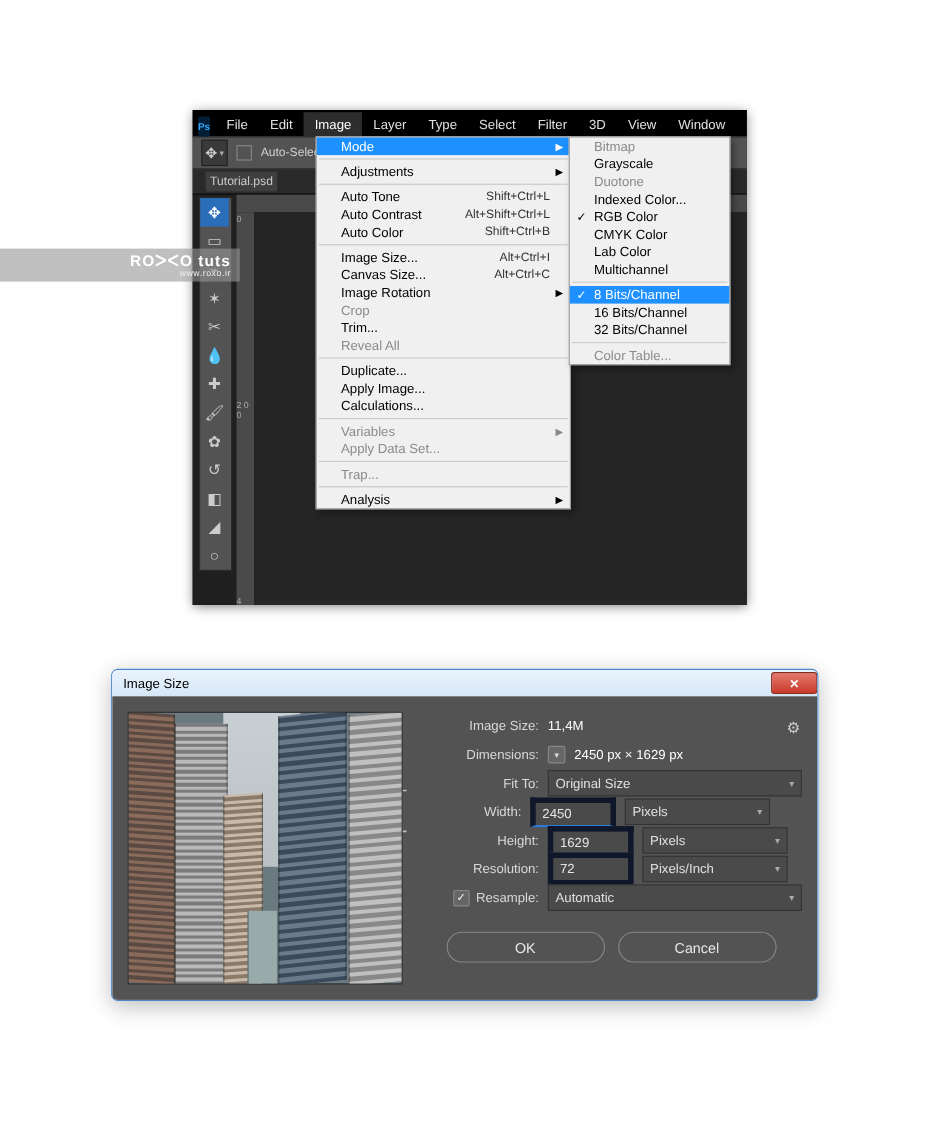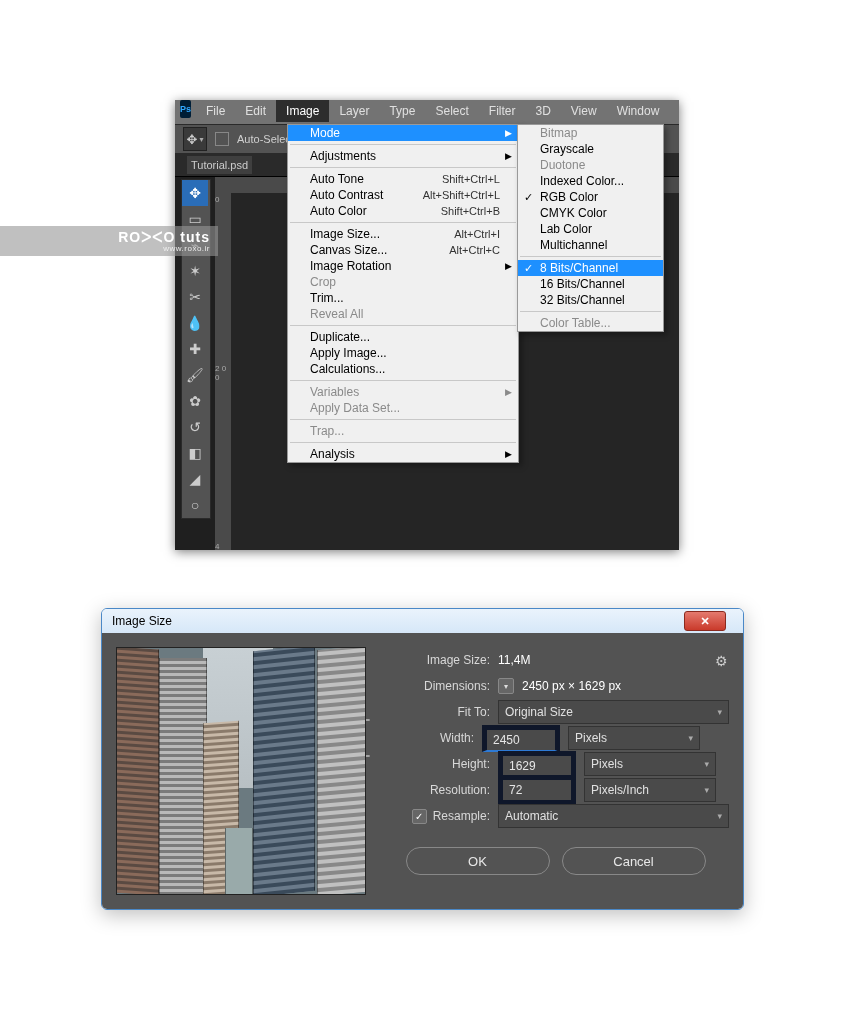--- a/index.html
+++ b/index.html
@@ -1,20 +1,20 @@
 <!DOCTYPE html>
 <html><head>
 <meta charset="utf-8">
 <style>
 body { margin: 0; background: #fff; font-family: "Segoe UI", Tahoma, Arial, sans-serif; font-size: 12px; color: #000; width: 850px; }
 .stage { position: relative; width: 850px; height: 1032px; }
 
 
 .ps-window { position: absolute; left: 175px; top: 100px; width: 504px; height: 450px; background: #3c3c3c; box-shadow: 0 2px 10px rgba(0,0,0,.5); overflow: hidden; }
-.ps-menubar { display: flex; align-items: flex-start; height: 24px; background: #737373; color: #e0e0e0; font-size: 12px; }
+.ps-menubar { display: flex; align-items: flex-end; height: 24px; background: #000000; color: #e0e0e0; font-size: 12px; }
 .ps-logo { width: 18px; height: 18px; margin: 0 5px 0 5px; background: #001e36; color: #31a8ff; display: flex; align-items: center; justify-content: center; font-size: 9px; font-weight: bold; border-radius: 2px; }
 .ps-menubar .mi { padding: 4px 10px; cursor: default; }
 .ps-menubar .mi.active { background: #2d2d2d; color: #fff; }
 .ps-options { display: flex; align-items: center; height: 28px; background: #535353; color: #d0d0d0; font-size: 11px; border-top: 1px solid #2a2a2a; border-bottom: 1px solid #2a2a2a; padding-left: 8px; gap: 8px; }
 .tool-icon { width: 22px; height: 22px; background: #3a3a3a; border: 1px solid #222; display: flex; align-items: center; justify-content: center; color: #ccc; font-size: 13px; }
 .dropdown-caret { font-size: 8px; color: #aaa; margin-left: 2px; }
 .checkbox { width: 12px; height: 12px; border: 1px solid #888; display: inline-block; vertical-align: middle; }
 .ps-tabbar { display:flex; height: 22px; background: #2a2a2a; color: #ccc; align-items:center; padding-left: 12px; font-size: 11px; border-bottom: 1px solid #000; }
 .ps-tab { padding: 3px 4px; background: #3f3f3f; }
 .ps-content { position: relative; height: 376px; background: #1f1f1f; }
@@ -38,21 +38,21 @@
 .menu .row.sel { background:#1e90ff; color:#fff; }
 .menu .row.disabled { color:#8a8a8a; }
 .menu .row .label { flex:1; }
 .menu .row .accel { color:#333; font-size:11px; }
 .menu .row .arrow { position:absolute; right:6px; font-size:9px; }
 .menu .row .check { position:absolute; left:6px; font-size:11px; }
 .menu .sep { height:1px; background:#c8c8c8; margin:3px 2px; }
 
 
 .dialog { position:absolute; left:101px; top:608px; width:641px; height:300px; border:1px solid #4a88c7; border-radius:6px; box-shadow: 0 5px 20px rgba(0,0,0,.25); overflow:hidden; }
-.dlg-titlebar { height:24px; background: linear-gradient(#eaf3fc,#d6e7f8); display:flex; align-items:center; padding:0 17px 0 10px; font-size:12px; color:#000; }
+.dlg-titlebar { height:24px; background: linear-gradient(#eaf3fc,#d6e7f8); display:flex; align-items:center; padding:0 0 0 10px; font-size:12px; color:#000; }
 .dlg-titlebar .spacer { flex:1; }
 .dlg-close { width:40px; height:18px; background: linear-gradient(#e47a6e,#c93a2b); border:1px solid #8a2a1f; border-radius:3px; color:#fff; display:flex; align-items:center; justify-content:center; font-size:11px; font-weight:bold; }
 .dlg-body { background:#535353; color:#e8e8e8; height:276px; display:flex; padding:14px; gap:16px; box-sizing:border-box; }
 .preview { width:248px; height:246px; background:#6b7a80; border:1px solid #222; position:relative; overflow:hidden; }
 .bld { position:absolute; background: repeating-linear-gradient(0deg,#8a6a5a 0 3px,#5a4a42 3px 6px); border-left:1px solid rgba(0,0,0,.4); border-right:1px solid rgba(0,0,0,.4); }
 .bld.a { left:-4px; top:0; width:44px; height:100%; transform: skewY(4deg); }
 .bld.b { left:42px; top:10px; width:46px; height:100%; background: repeating-linear-gradient(0deg,#b9b9b9 0 3px,#7b7b7b 3px 6px); }
 .bld.c { left:86px; top:74px; width:34px; height:200px; background: repeating-linear-gradient(0deg,#c8b9a8 0 3px,#8a7a6a 3px 6px); transform: skewY(-4deg);}
 .bld.d { left:136px; top:0; width:60px; height:100%; background: repeating-linear-gradient(0deg,#3a4a5a 0 4px,#6a7a8a 4px 8px); transform: skewY(-6deg);}
 .bld.e { left:108px; top:180px; width:26px; height:100px; background:#9aa; }

